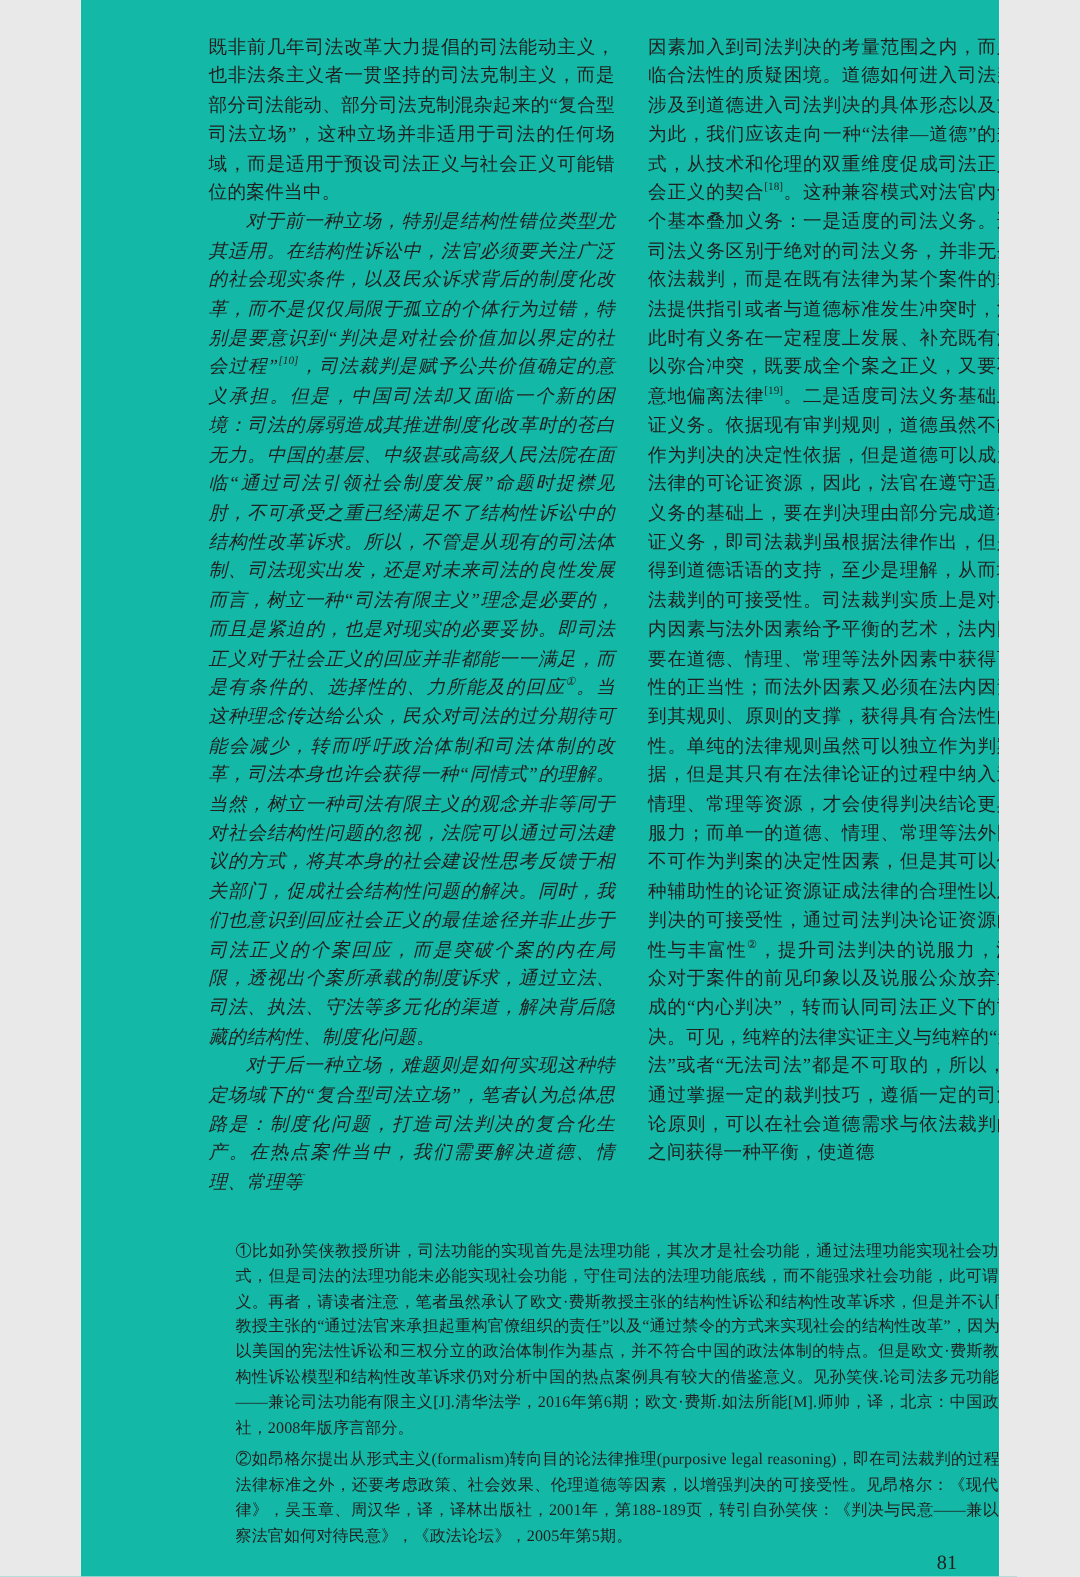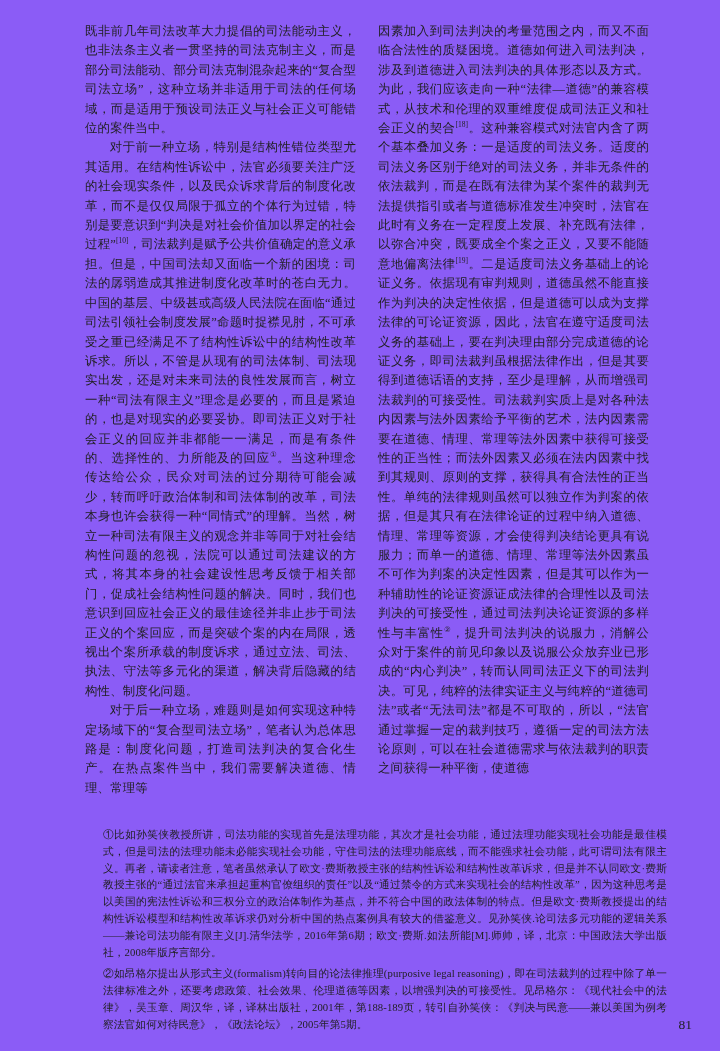--- a/index.html
+++ b/index.html
@@ -1,57 +1,57 @@
 <!DOCTYPE html>
 <html><head>
 <meta charset="utf-8">
 <style>
   html,body{margin:0;padding:0;background:#e9e9e9;}
   .page{
     position:relative;
-    width:720px;height:1051px;
+    width:612px;height:1051px;
     margin:0 auto;
-    background:#8b5cf6;
+    background:#14b8a6;
     color:#1f1f1f;
     font-family:"Liberation Serif","DejaVu Serif",serif;
     overflow:hidden;
   }
   .content{
     position:absolute;left:85px;top:22px;width:564px;
     display:flex;gap:22px;
   }
   .column{
     width:271px;
     font-size:12.4px;
     line-height:19.4px;
     text-align:justify;
     text-justify:inter-ideograph;
     letter-spacing:0.2px;
   }
   .para{margin:0;}
-  .para.indent{text-indent:2em;}
+  .para.indent{text-indent:2em;font-style:italic;}
   sup.ref{
     font-size:7.5px;
     line-height:0;
     vertical-align:super;
     letter-spacing:0;
   }
   .footnotes{
     position:absolute;left:103px;top:826px;width:564px;
     font-size:10.7px;
     line-height:16.8px;
     text-align:justify;
     text-justify:inter-ideograph;
     letter-spacing:0.1px;
   }
   .footnote{margin:0;}
   .footnote + .footnote{margin-top:5px;font-family:Liberation Serif, serif;}
   .page-number{
     position:absolute;
-    right:28px;bottom:18px;
+    right:28px;bottom:1px;
     font-size:13.5px;
     color:#1f1f1f;
   }
 </style>
 </head>
 <body>
 
 <div class="page">
   <div class="content">
     <div class="column" id="col-left">

